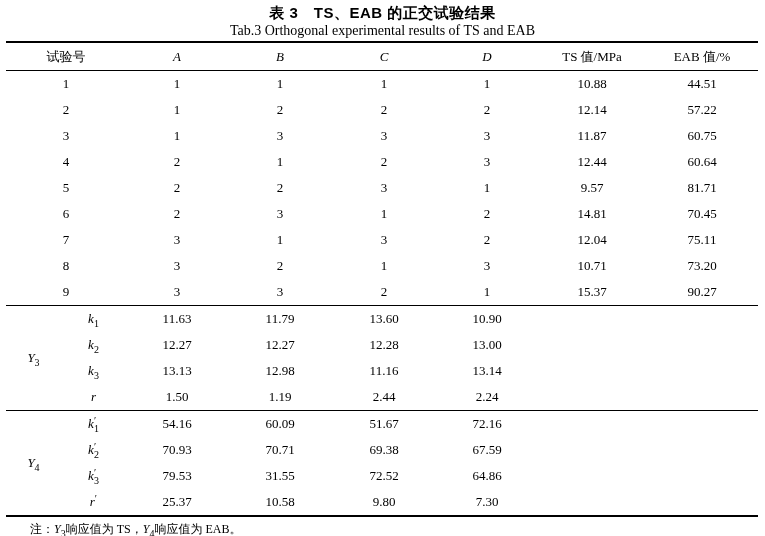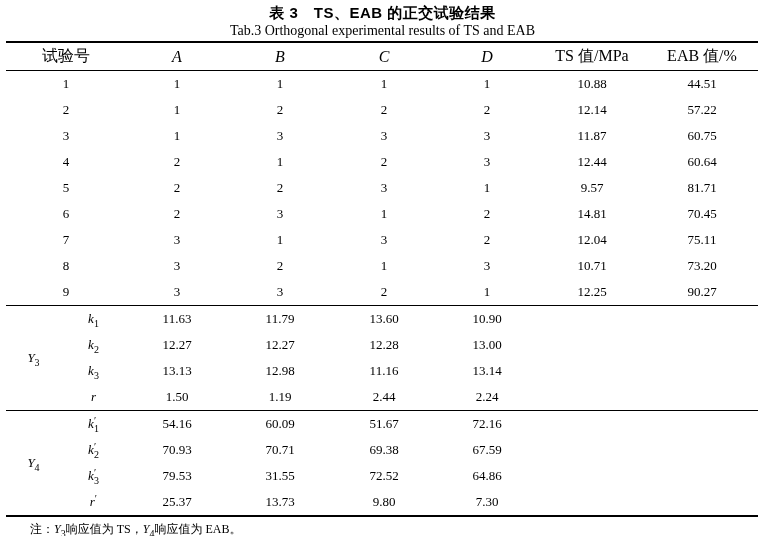--- a/index.html
+++ b/index.html
@@ -25,21 +25,21 @@
     border-collapse:collapse;table-layout:fixed;
     width:752px;margin-left:6px;margin-top:2px;
     border-top:2px solid #000;
     font-size:13px;
   }
   table.results td, table.results th{
     padding:0;text-align:center;font-weight:normal;vertical-align:middle;
     overflow:visible;white-space:nowrap;
   }
   thead tr{border-bottom:1.5px solid #000;}
-  thead th{height:27px;font-size:16px;}
+  thead th{height:27px;font-size:13px;}
   th.ital{font-style:italic;}
   tbody.runs{border-bottom:1.5px solid #000;}
   tbody.runs td{height:26px;}
   tbody.blockA{border-bottom:1.5px solid #000;}
   tbody.blockA td{height:26px;}
   tbody.blockB{border-bottom:2px solid #000;}
   tbody.blockB td{height:26px;}
 
   td.ylabel{text-align:left;padding-left:30px;}
   td.stat{text-align:center;padding-left:12px;}
@@ -156,21 +156,21 @@
           <td>3</td>
           <td>10.71</td>
           <td>73.20</td>
         </tr>
         <tr>
           <td colspan="2">9</td>
           <td>3</td>
           <td>3</td>
           <td>2</td>
           <td>1</td>
-          <td>12.25</td>
+          <td>15.37</td>
           <td>90.27</td>
         </tr>
       </tbody>
     <tbody class="blockA" id="y3-body">
         <tr>
           <td rowspan="4" class="ylabel"><span class="var"><span class="vbase">Y</span><span class="ps"><span class="pr">&nbsp;</span><span class="sb">3</span></span></span></td>
           <td class="stat"><span class="var"><span class="vbase">k</span><span class="ps"><span class="pr">&nbsp;</span><span class="sb">1</span></span></span></td>
           <td>11.63</td>
           <td>11.79</td>
           <td>13.60</td>
@@ -231,21 +231,21 @@
           <td>79.53</td>
           <td>31.55</td>
           <td>72.52</td>
           <td>64.86</td>
           <td></td>
           <td></td>
         </tr>
         <tr>
           <td class="stat"><span class="var"><span class="vbase">r</span><span class="ps"><span class="pr">′</span><span class="sb">&nbsp;</span></span></span></td>
           <td>25.37</td>
-          <td>13.73</td>
+          <td>10.58</td>
           <td>9.80</td>
           <td>7.30</td>
           <td></td>
           <td></td>
         </tr>
       </tbody>
   </table>
 
   <div class="footnote">
     <span>注：</span><span id="note-y3"><span class="var"><span class="vbase">Y</span><span class="ps"><span class="pr">&nbsp;</span><span class="sb">3</span></span></span></span><span>响应值为 TS，</span><span id="note-y4"><span class="var"><span class="vbase">Y</span><span class="ps"><span class="pr">&nbsp;</span><span class="sb">4</span></span></span></span><span>响应值为 EAB。</span>

